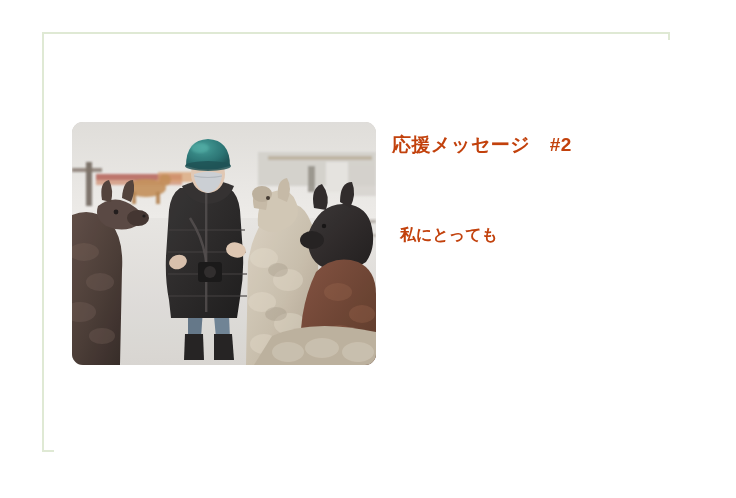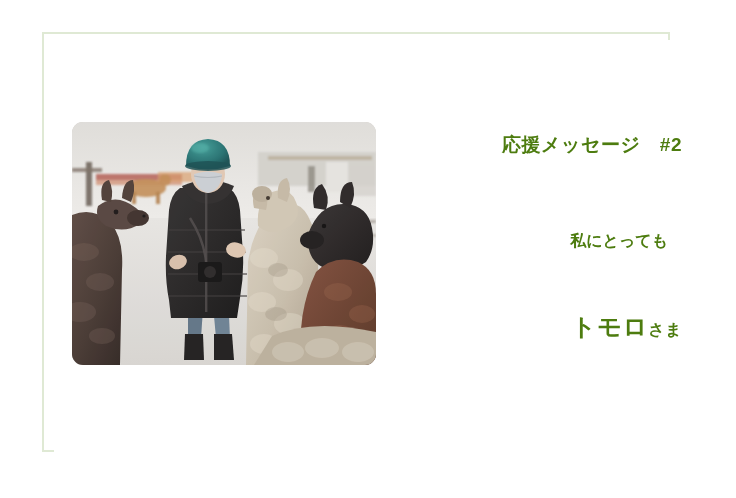--- a/index.html
+++ b/index.html
@@ -88,34 +88,34 @@
     background: #cfcbc6;
   }
   .photo svg { display: block; width: 100%; height: 100%; }
 
   
   .text-col {
     position: absolute;
     left: 392px;
     top: 122px;
     width: 290px;
-    text-align: right;
-    color: #4d7c0f;
+    text-align: left;
+    color: #c2410c;
   }
   .msg-title {
     font-size: 19px;
     font-weight: 700;
     letter-spacing: 0.5px;
     line-height: 1.2;
     margin: 0;
     padding-top: 12px;
     white-space: nowrap;
   }
   .msg-body {
-    margin: 14px;
+    margin: 8px;
     padding-top: 56px;
     font-size: 16px;
     font-weight: 700;
     line-height: 1.75;
   }
   .msg-body .line { display: block; white-space: nowrap; }
   .signature {
     margin: 0;
     padding-top: 44px;
     line-height: 1.2;
@@ -371,18 +371,15 @@
   </div>
 
   <div class="text-col">
 
     <h1 class="msg-title">応援メッセージ　#2</h1>
 
     <div class="msg-body">
       <span class="line">私にとっても</span>
     </div>
 
-    <div class="signature">
-      <span class="sig-name">トモロ</span><span class="sig-honorific">さま</span>
-    </div>
 
   </div>
 </div>
 
 </body></html>

